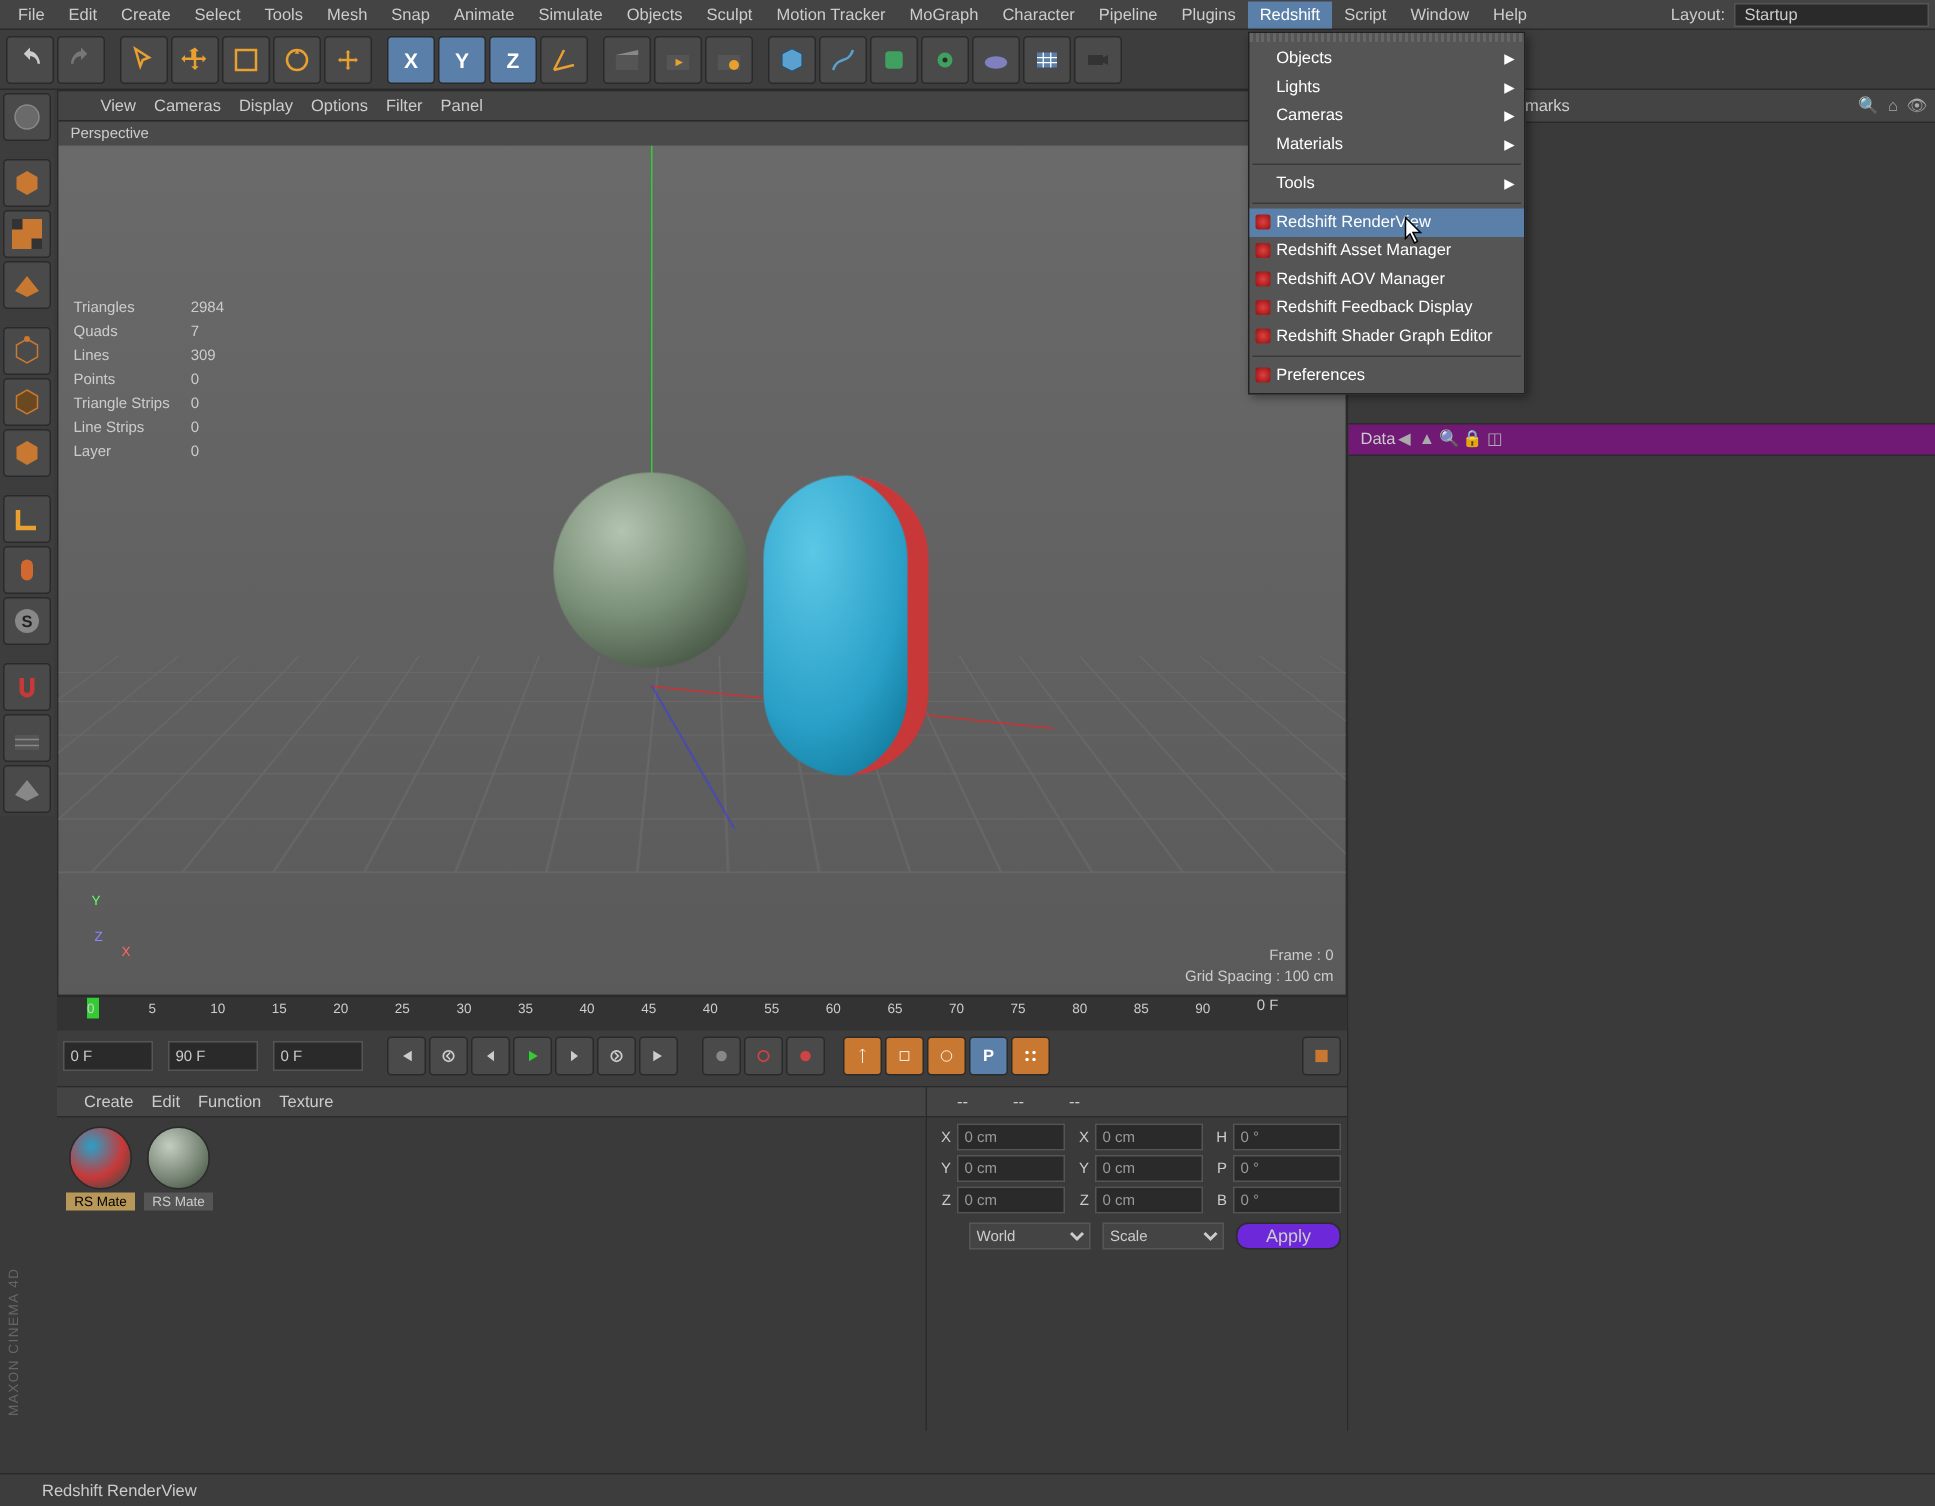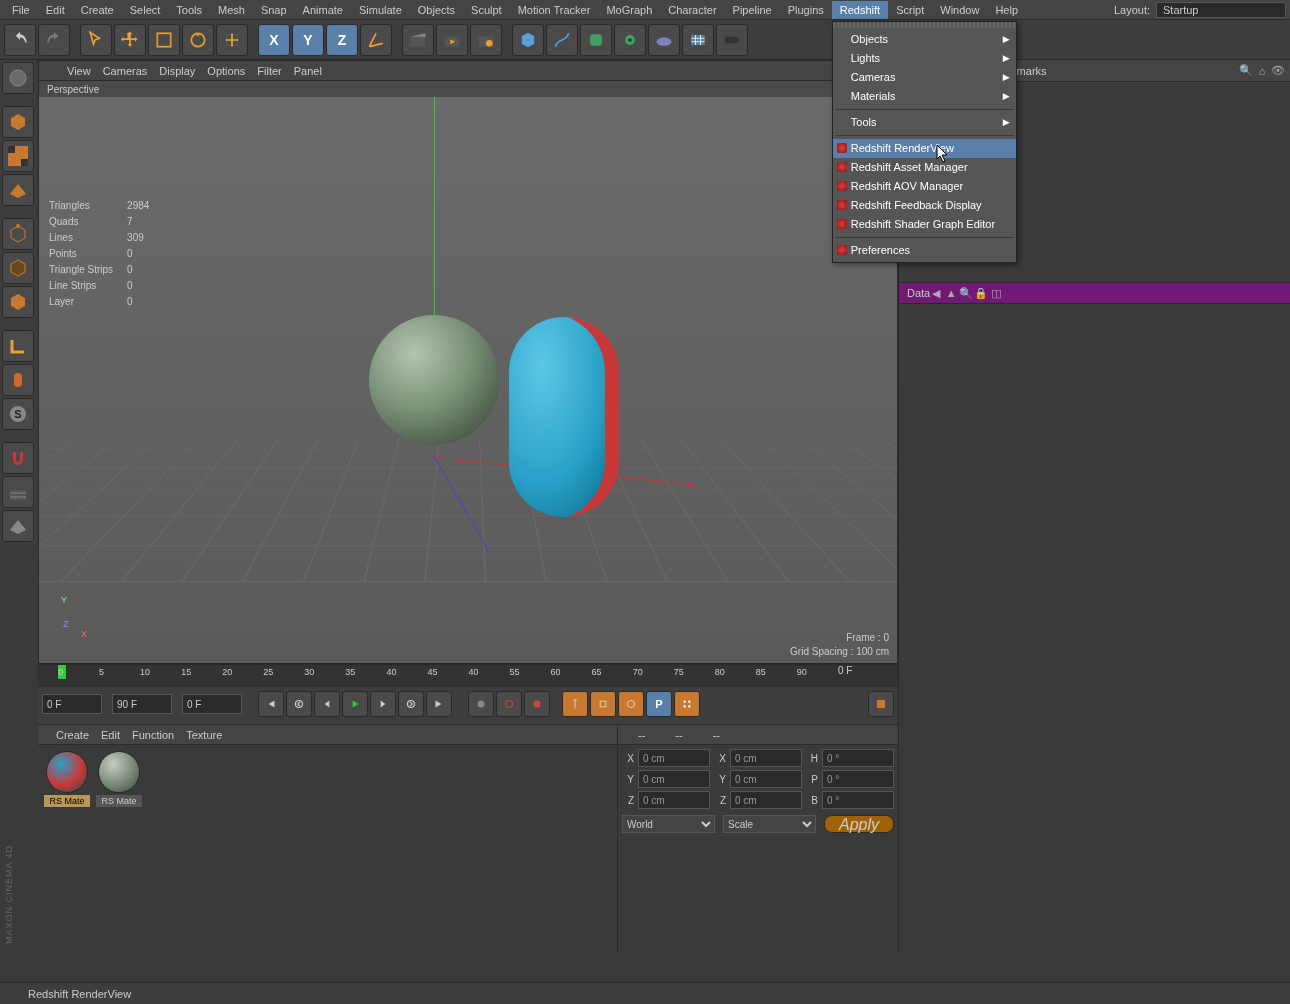--- a/index.html
+++ b/index.html
@@ -88,23 +88,23 @@
 .mat-swatch { width: 46px; display:flex; flex-direction:column; align-items:center; cursor:pointer;}
 .mat-ball { width:42px; height:42px; border-radius:50%; border:1px solid #2a2a2a;}
 .mat-name { width:46px; font-size:9px; background:#b89858; color:#000; text-align:center; margin-top:2px; overflow:hidden; white-space:nowrap; padding:1px 0;}
 .mat-name.plain { background:#555; color:#ccc;}
 
 .coord-panel { width: 280px; display:flex; flex-direction:column;}
 .coord-menu { height: 20px; background: #444; border-bottom: 1px solid #2a2a2a; display:flex; align-items:center; gap:30px; padding:0 20px;}
 .coord-grid { padding: 4px; display:grid; grid-template-columns: 12px 1fr 12px 1fr 12px 1fr; gap: 3px 4px; align-items:center;}
 .coord-grid input { width: 100%; height: 18px; background: #2a2a2a; border: 1px solid #555; color: #999; font-size: 10px; padding: 0 4px;}
 .coord-grid .lbl { font-size:10px; color:#ccc; text-align:right;}
-.coord-bottom { display:flex; gap:8px; padding: 2px 4px;}
+.coord-bottom { display:flex; gap:8px; padding: 2px 4px; margin-left: 24px;}
 .coord-bottom select { flex:1; height:18px; background:#444; border:1px solid #555; color:#ccc; font-size:10px;}
-.apply-btn { width: 70px; height:18px; background:#a16207; border:1px solid #2a2a2a; border-radius:8px; color:#ccc; font-size:16px; cursor:pointer;font-style:italic;}
+.apply-btn { width: 70px; height:18px; background:#6d28d9; border:1px solid #2a2a2a; border-radius:8px; color:#ccc; font-size:12px; cursor:pointer;}
 
 
 .dropdown { position: absolute; top: 20px; left: 0; width: 185px; background: #555; border: 1px solid #222; box-shadow: 2px 2px 6px rgba(0,0,0,.4); z-index: 100; padding-bottom:2px;}
 .redshift-host { position: relative; }
 .dd-item { height: 19px; display: flex; align-items: center; padding: 0 18px 0 18px; cursor: pointer; font-size: 11px; position: relative;}
 .dd-item.hover { background: #5a7fa8; color:#fff;}
 .dd-item .arrow { position: absolute; right: 6px; font-size: 9px; }
 .dd-sep { height: 1px; background: #3a3a3a; margin: 3px 2px; }
 .dd-grip { height: 6px; background: repeating-linear-gradient(90deg,#666 0,#666 2px,#555 2px,#555 4px); margin-bottom:2px;}
 .rs-icon { position:absolute; left:4px; width:10px; height:10px; background: radial-gradient(#e04040,#901010); border-radius:2px;}

